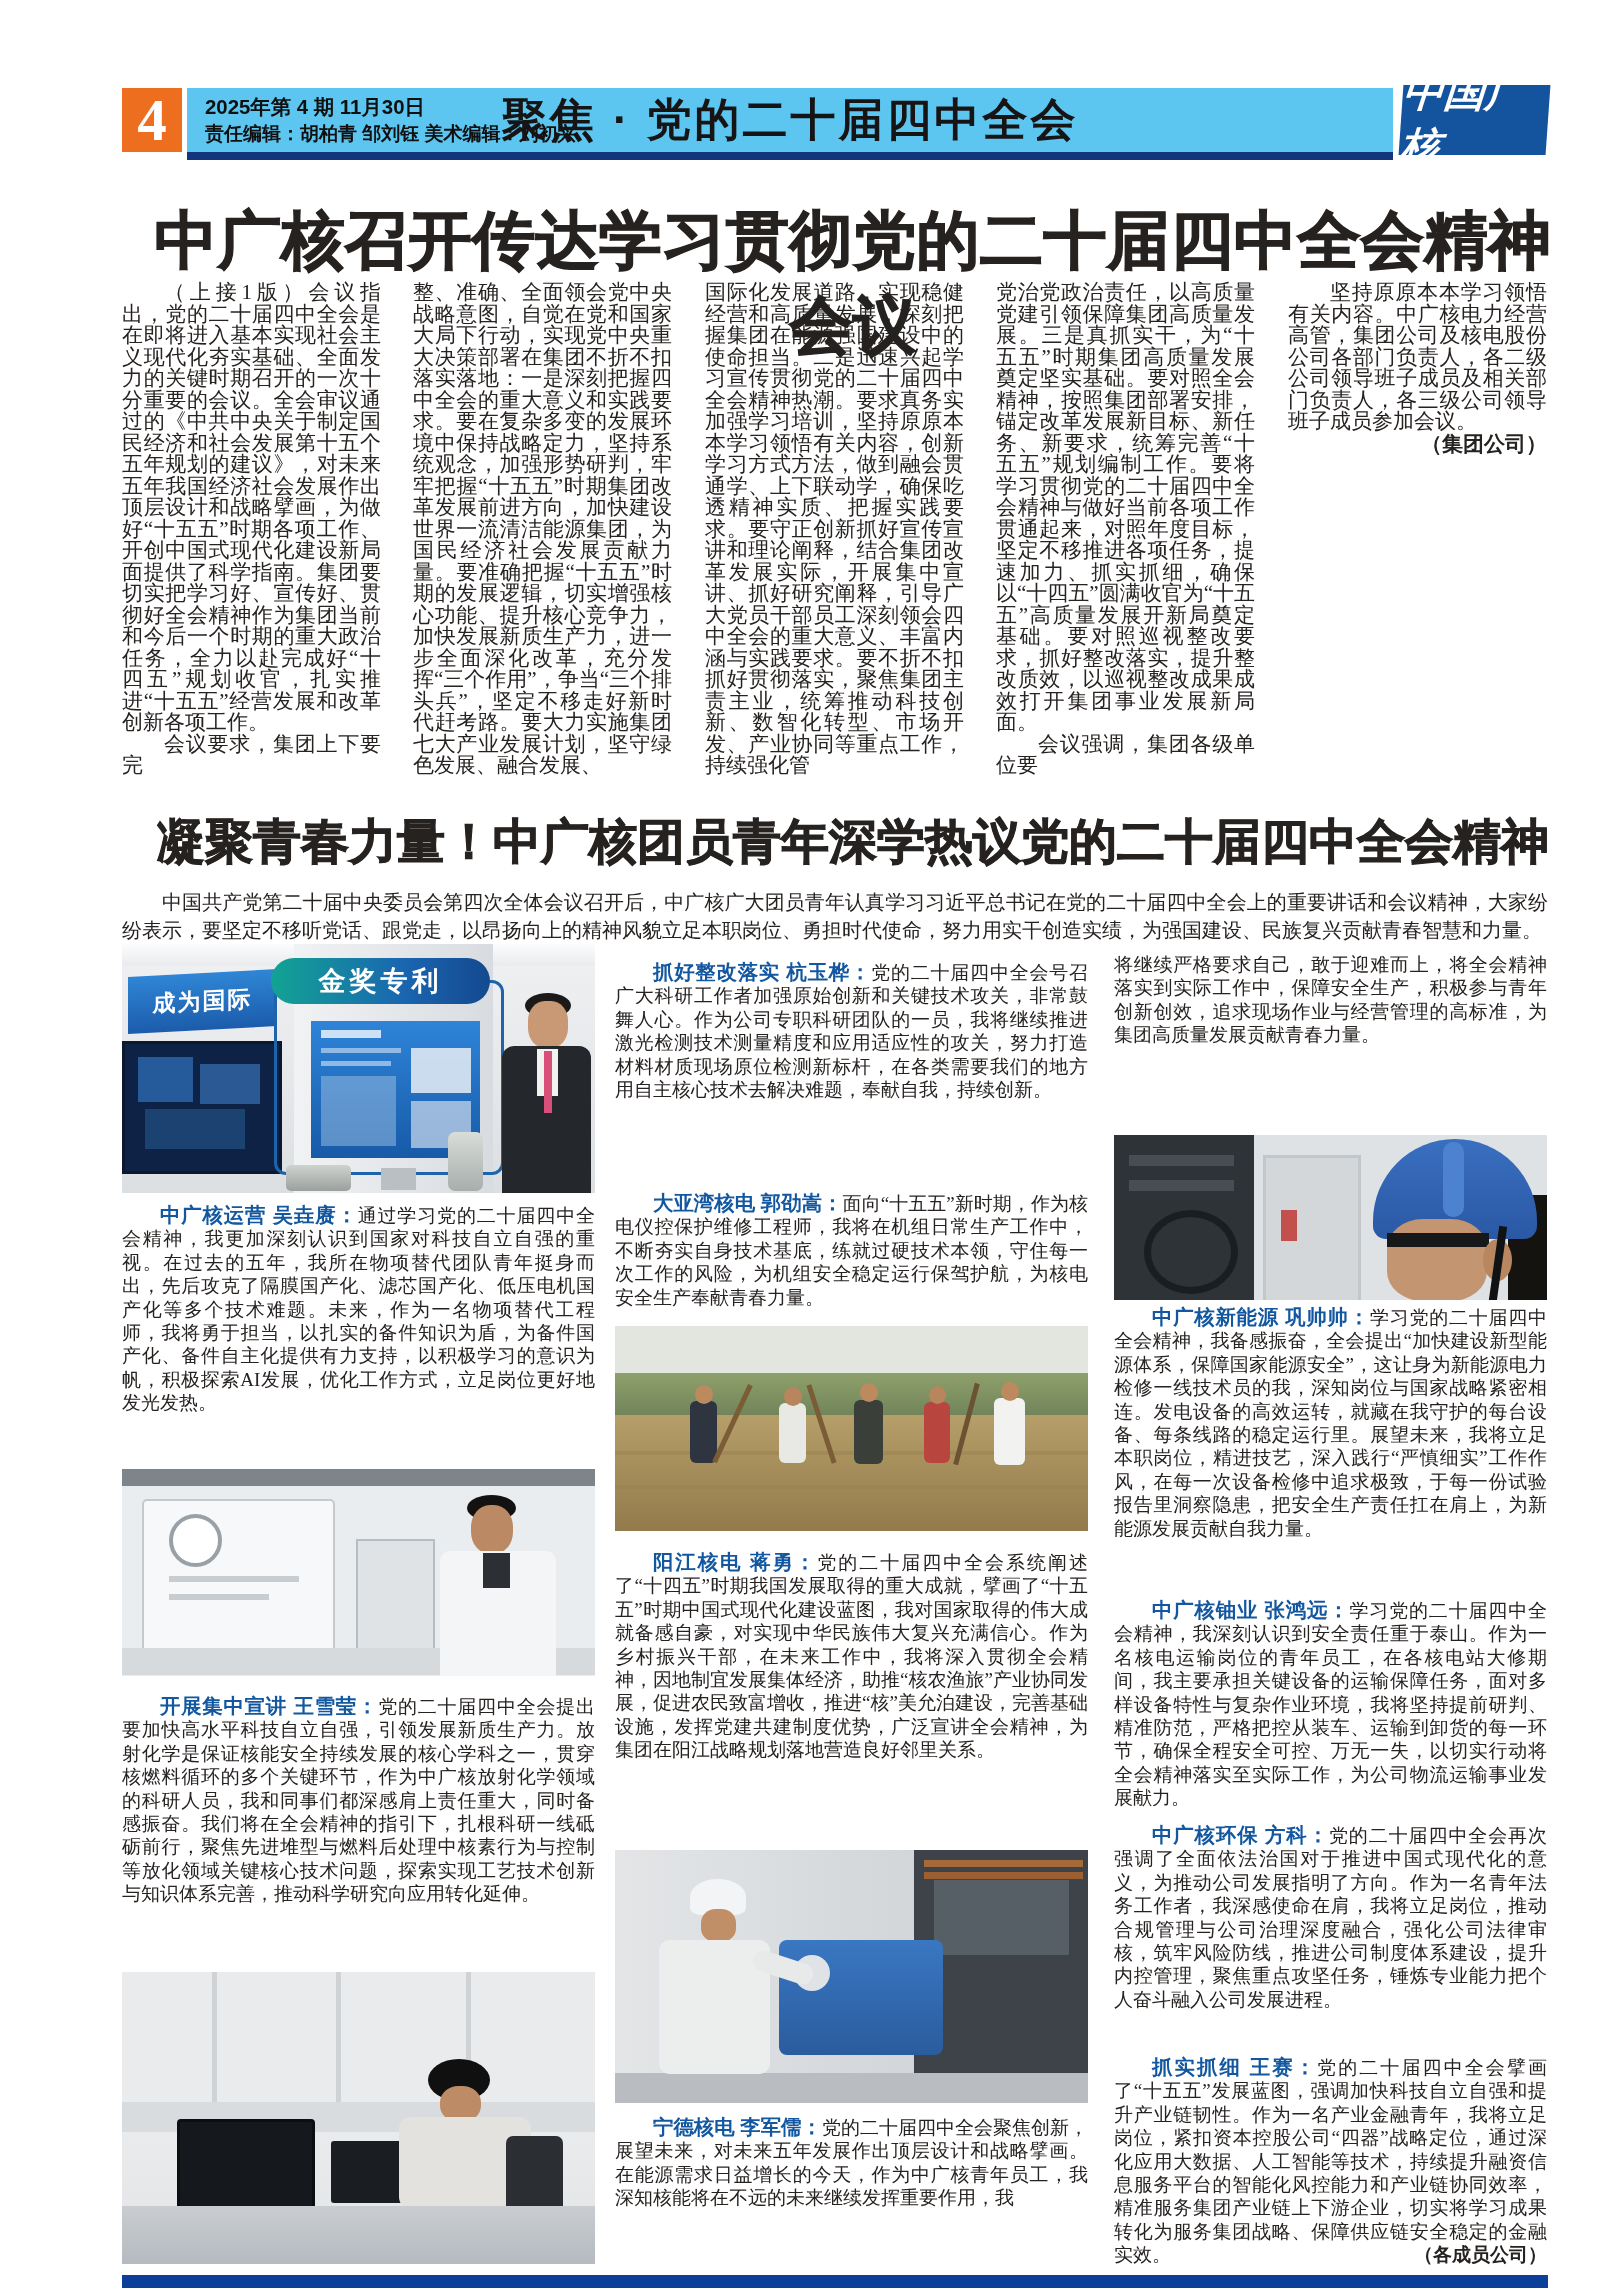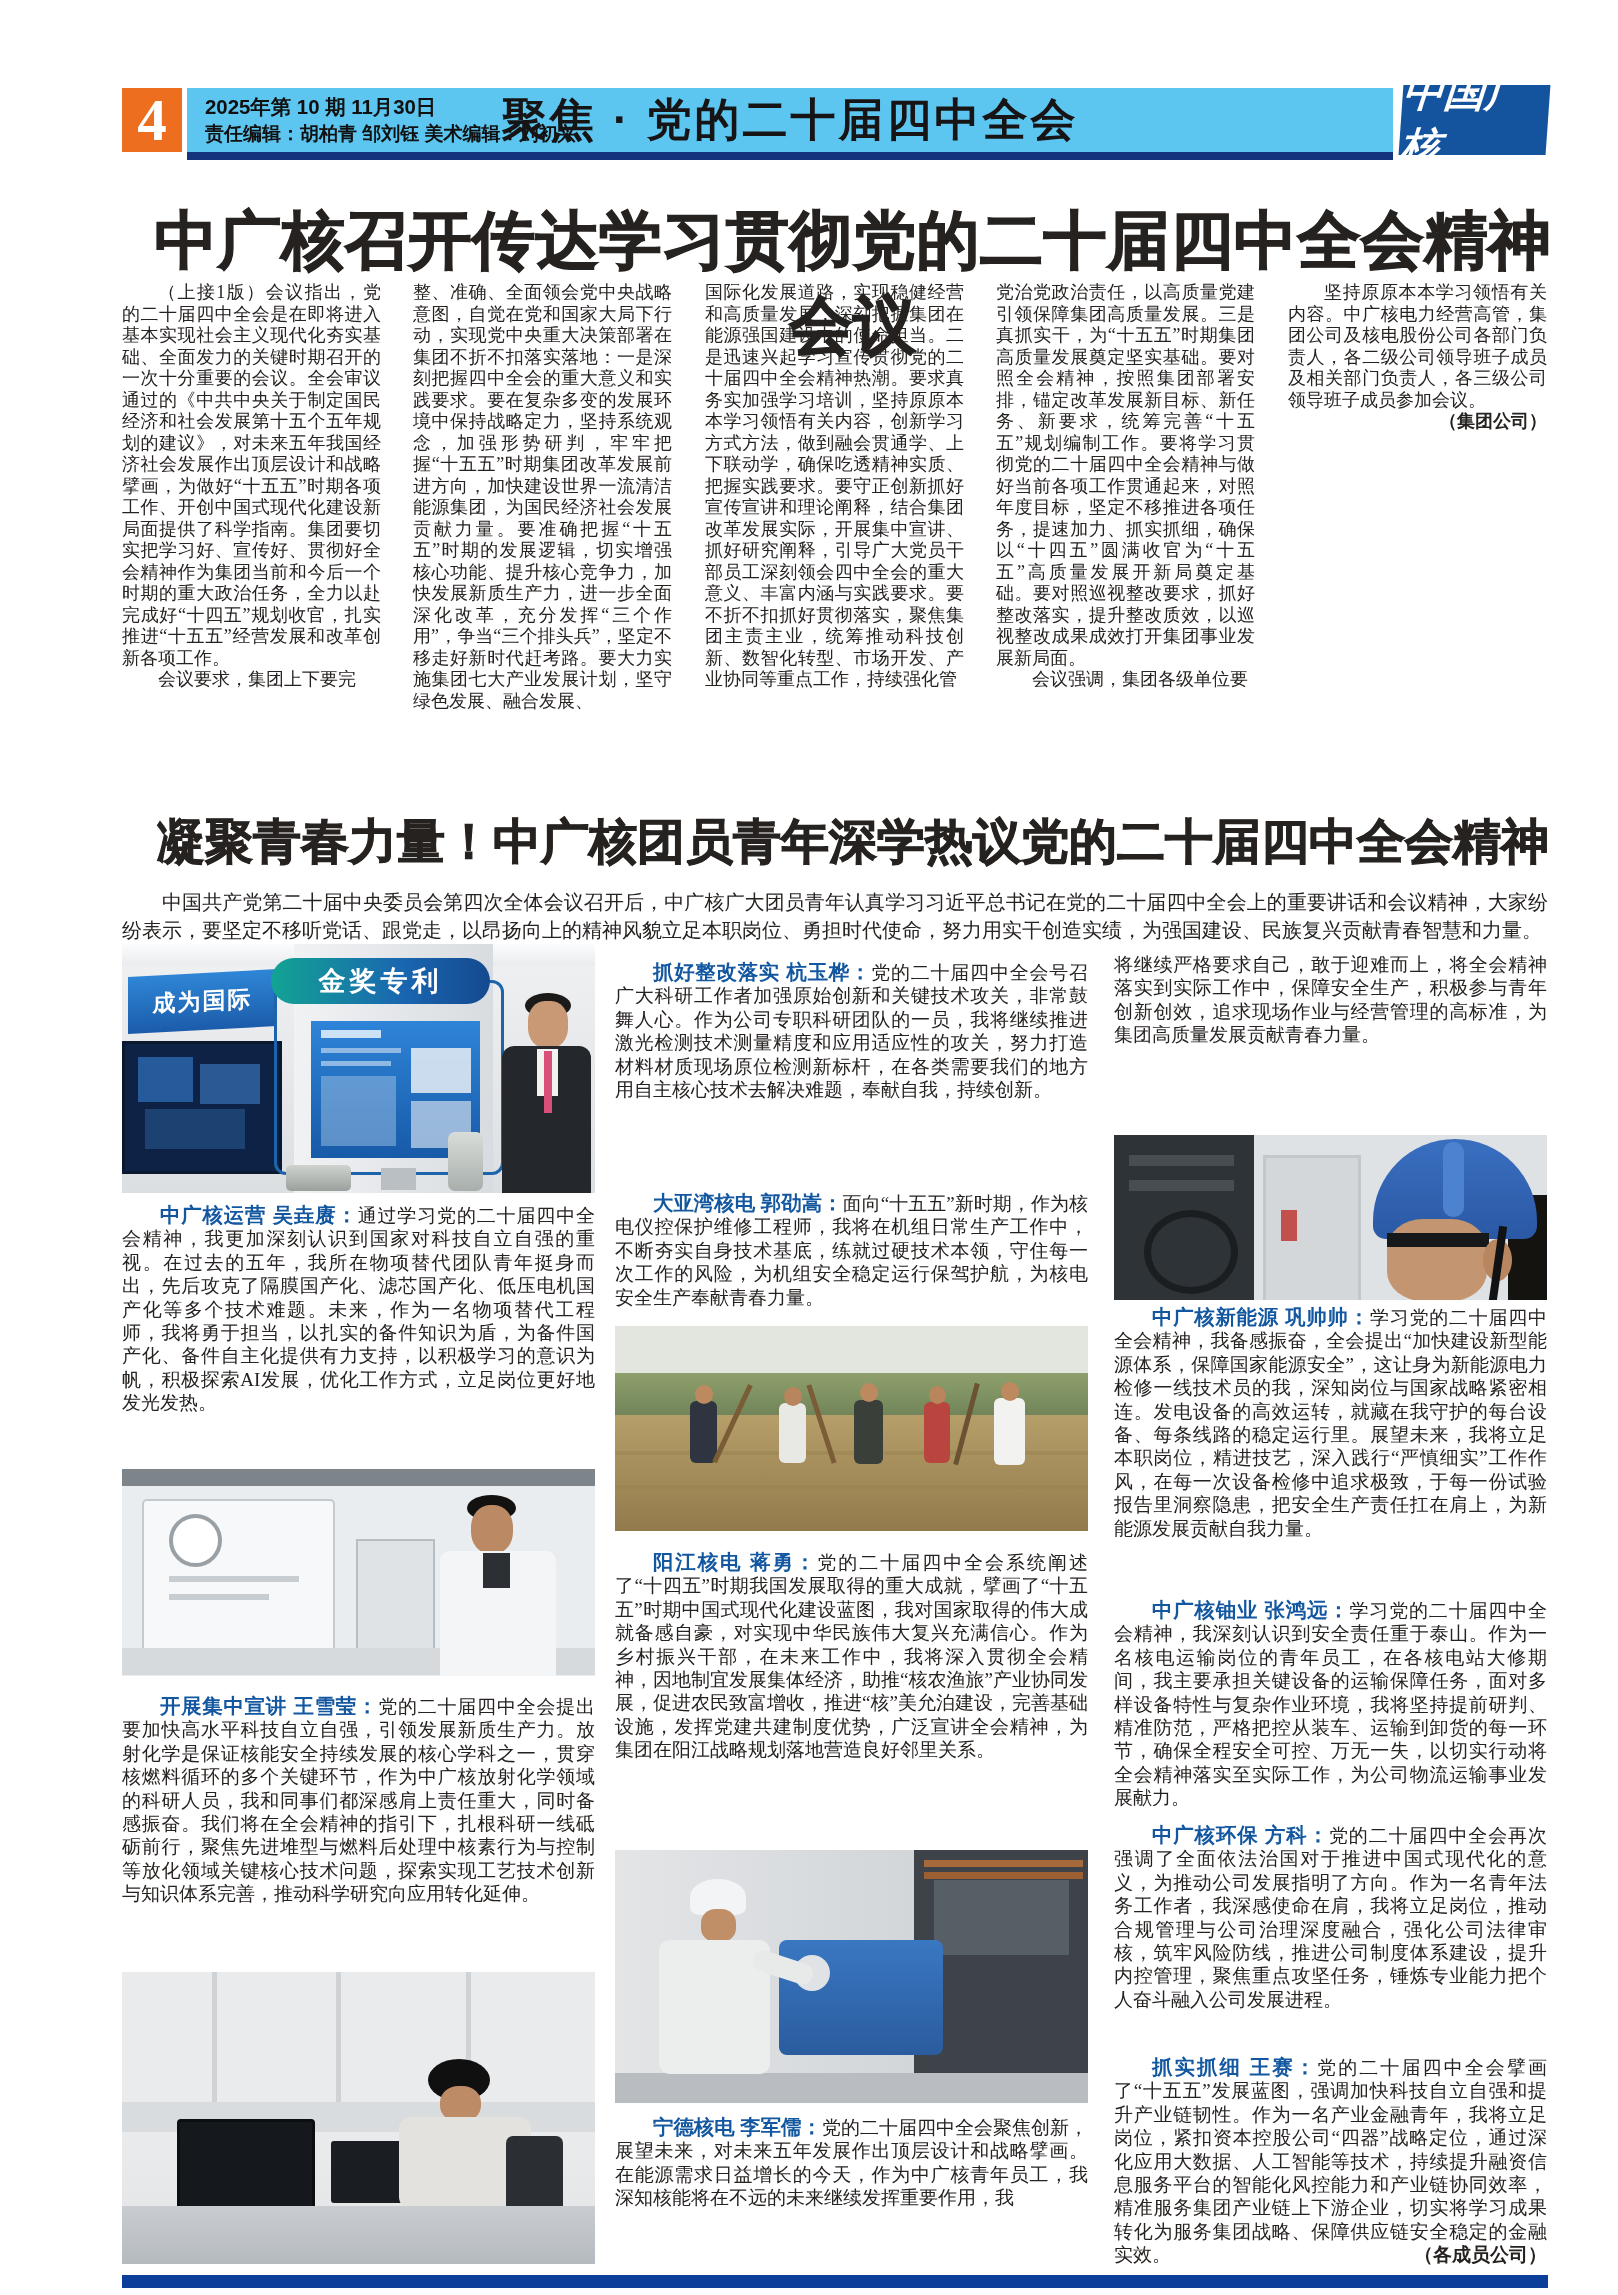--- a/index.html
+++ b/index.html
@@ -19,37 +19,37 @@
   #bannerRule{left:187px;top:152px;width:1206px;height:8px;background:#14357d}
   #masthead{left:1401px;top:85px;width:147px;height:70px;background:#14539e;color:#fff;
             display:flex;align-items:center;justify-content:center;font-size:41px;font-weight:bold;
             font-style:italic;transform:skewX(-4deg)}
   
   .headline{position:absolute;margin:18px;text-align:center;font-family:"Liberation Sans","DejaVu Sans",sans-serif;
             font-weight:900;color:#262220;-webkit-text-stroke:1.2px #262220}
   #h1{left:122px;top:180px;width:1426px;font-size:63px;line-height:85px;letter-spacing:0.5px}
   #h2{left:122px;top:786px;width:1426px;font-size:48px;line-height:75px;-webkit-text-stroke:1px #262220}
   
-  .a1col{position:absolute;top:282px;width:259px;font-size:18px;line-height:21.5px;text-align:justify}
+  .a1col{position:absolute;top:282px;width:259px;font-size:21px;line-height:21.5px;text-align:justify}
   .a1col p,.quote p,.intro p{margin:0}
   .ind{text-indent:2em}
   
   .intro{position:absolute;left:122px;top:888px;width:1426px;font-size:20px;line-height:28px;text-align:justify}
   .quote{position:absolute;font-size:19px;line-height:23.4px;text-align:justify}
   .qlabel{font-family:"Liberation Sans","DejaVu Sans",sans-serif;font-weight:bold;color:#12579f;font-size:20.4px}
   .credit{float:right;font-family:"Liberation Sans","DejaVu Sans",sans-serif;font-weight:bold}
   .photo{position:absolute;overflow:hidden;background:#e8eaec}
   #footrule{left:122px;top:2275px;width:1426px;height:13px;background:#0c3f9a}
 </style>
 </head>
 <body>
 
 <div class="s sans" id="pagebox">4</div>
 <div class="s" id="banner">
-  <div class="banner-issue sans">2025年第 10 期  11月30日</div>
+  <div class="banner-issue sans">2025年第 4 期  11月30日</div>
   <div class="banner-editors sans">责任编辑：胡柏青 邹刘钰   美术编辑：刘初兴</div>
   <div class="banner-title sans">聚焦 · 党的二十届四中全会</div>
 </div>
 <div class="s" id="bannerRule"></div>
 <div class="s" id="masthead">中国广核</div>
 
 <h1 class="headline" id="h1">中广核召开传达学习贯彻党的二十届四中全会精神会议</h1>
 
 <div class="a1col" style="left:122px">
   <p class="ind">（上接1版）会议指出，党的二十届四中全会是在即将进入基本实现社会主义现代化夯实基础、全面发力的关键时期召开的一次十分重要的会议。全会审议通过的《中共中央关于制定国民经济和社会发展第十五个五年规划的建议》，对未来五年我国经济社会发展作出顶层设计和战略擘画，为做好“十五五”时期各项工作、开创中国式现代化建设新局面提供了科学指南。集团要切实把学习好、宣传好、贯彻好全会精神作为集团当前和今后一个时期的重大政治任务，全力以赴完成好“十四五”规划收官，扎实推进“十五五”经营发展和改革创新各项工作。</p>

